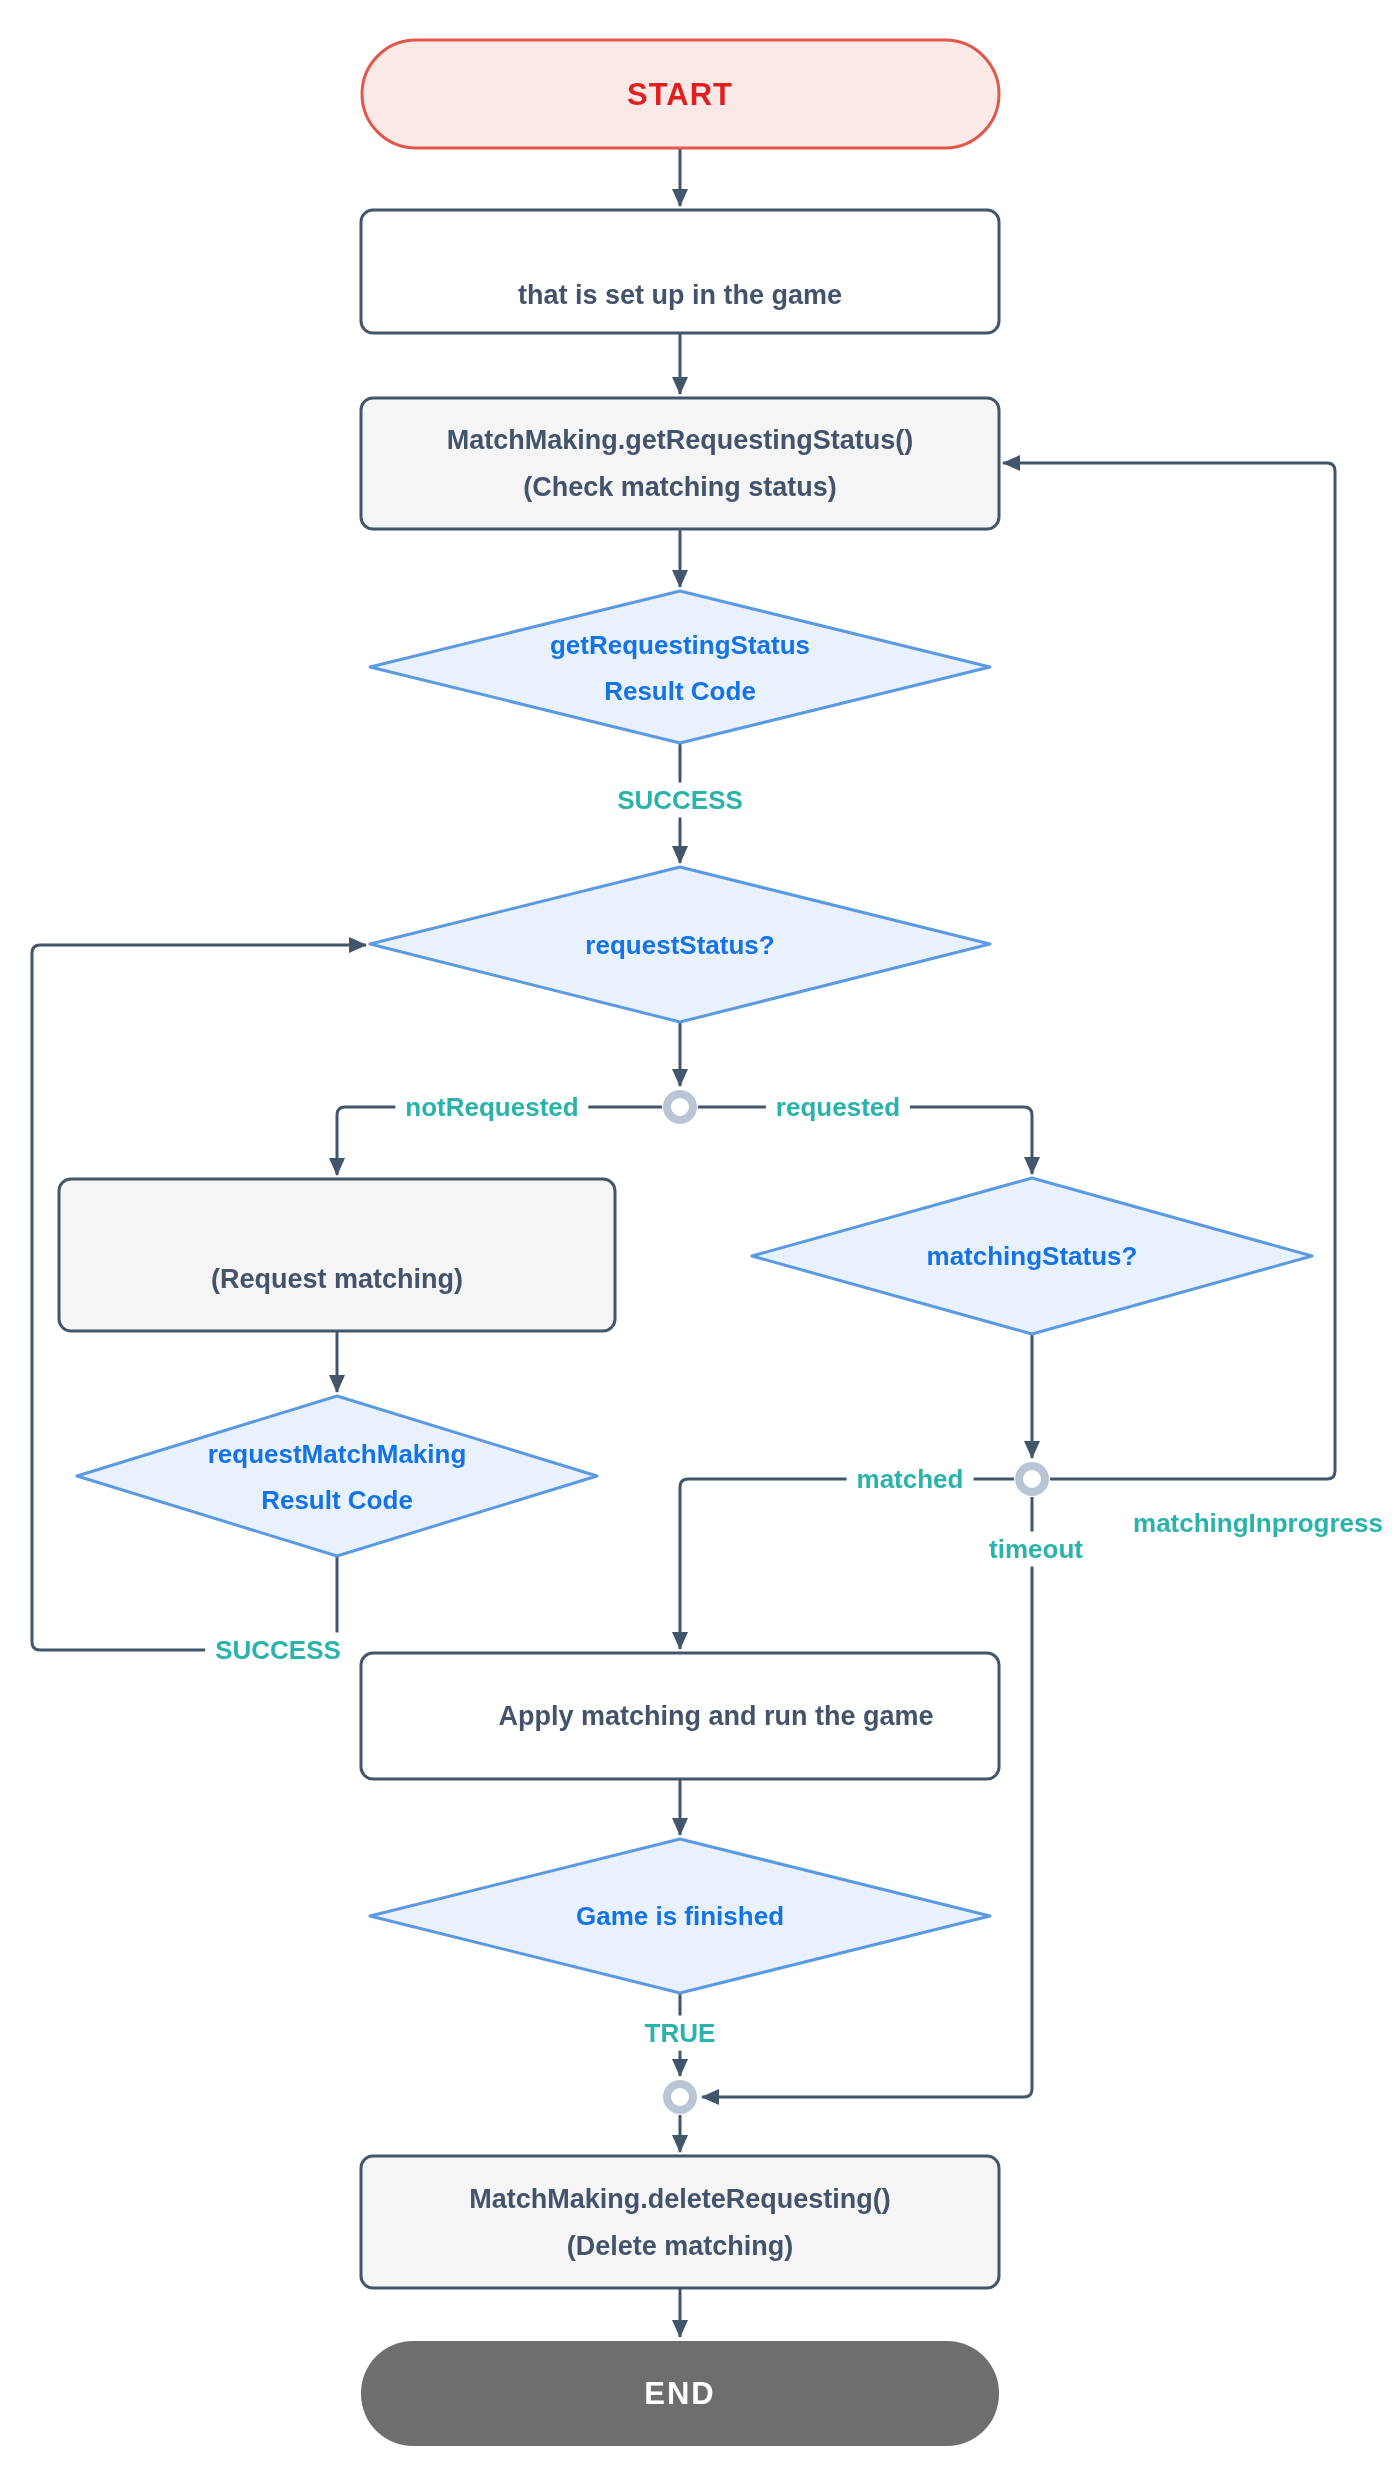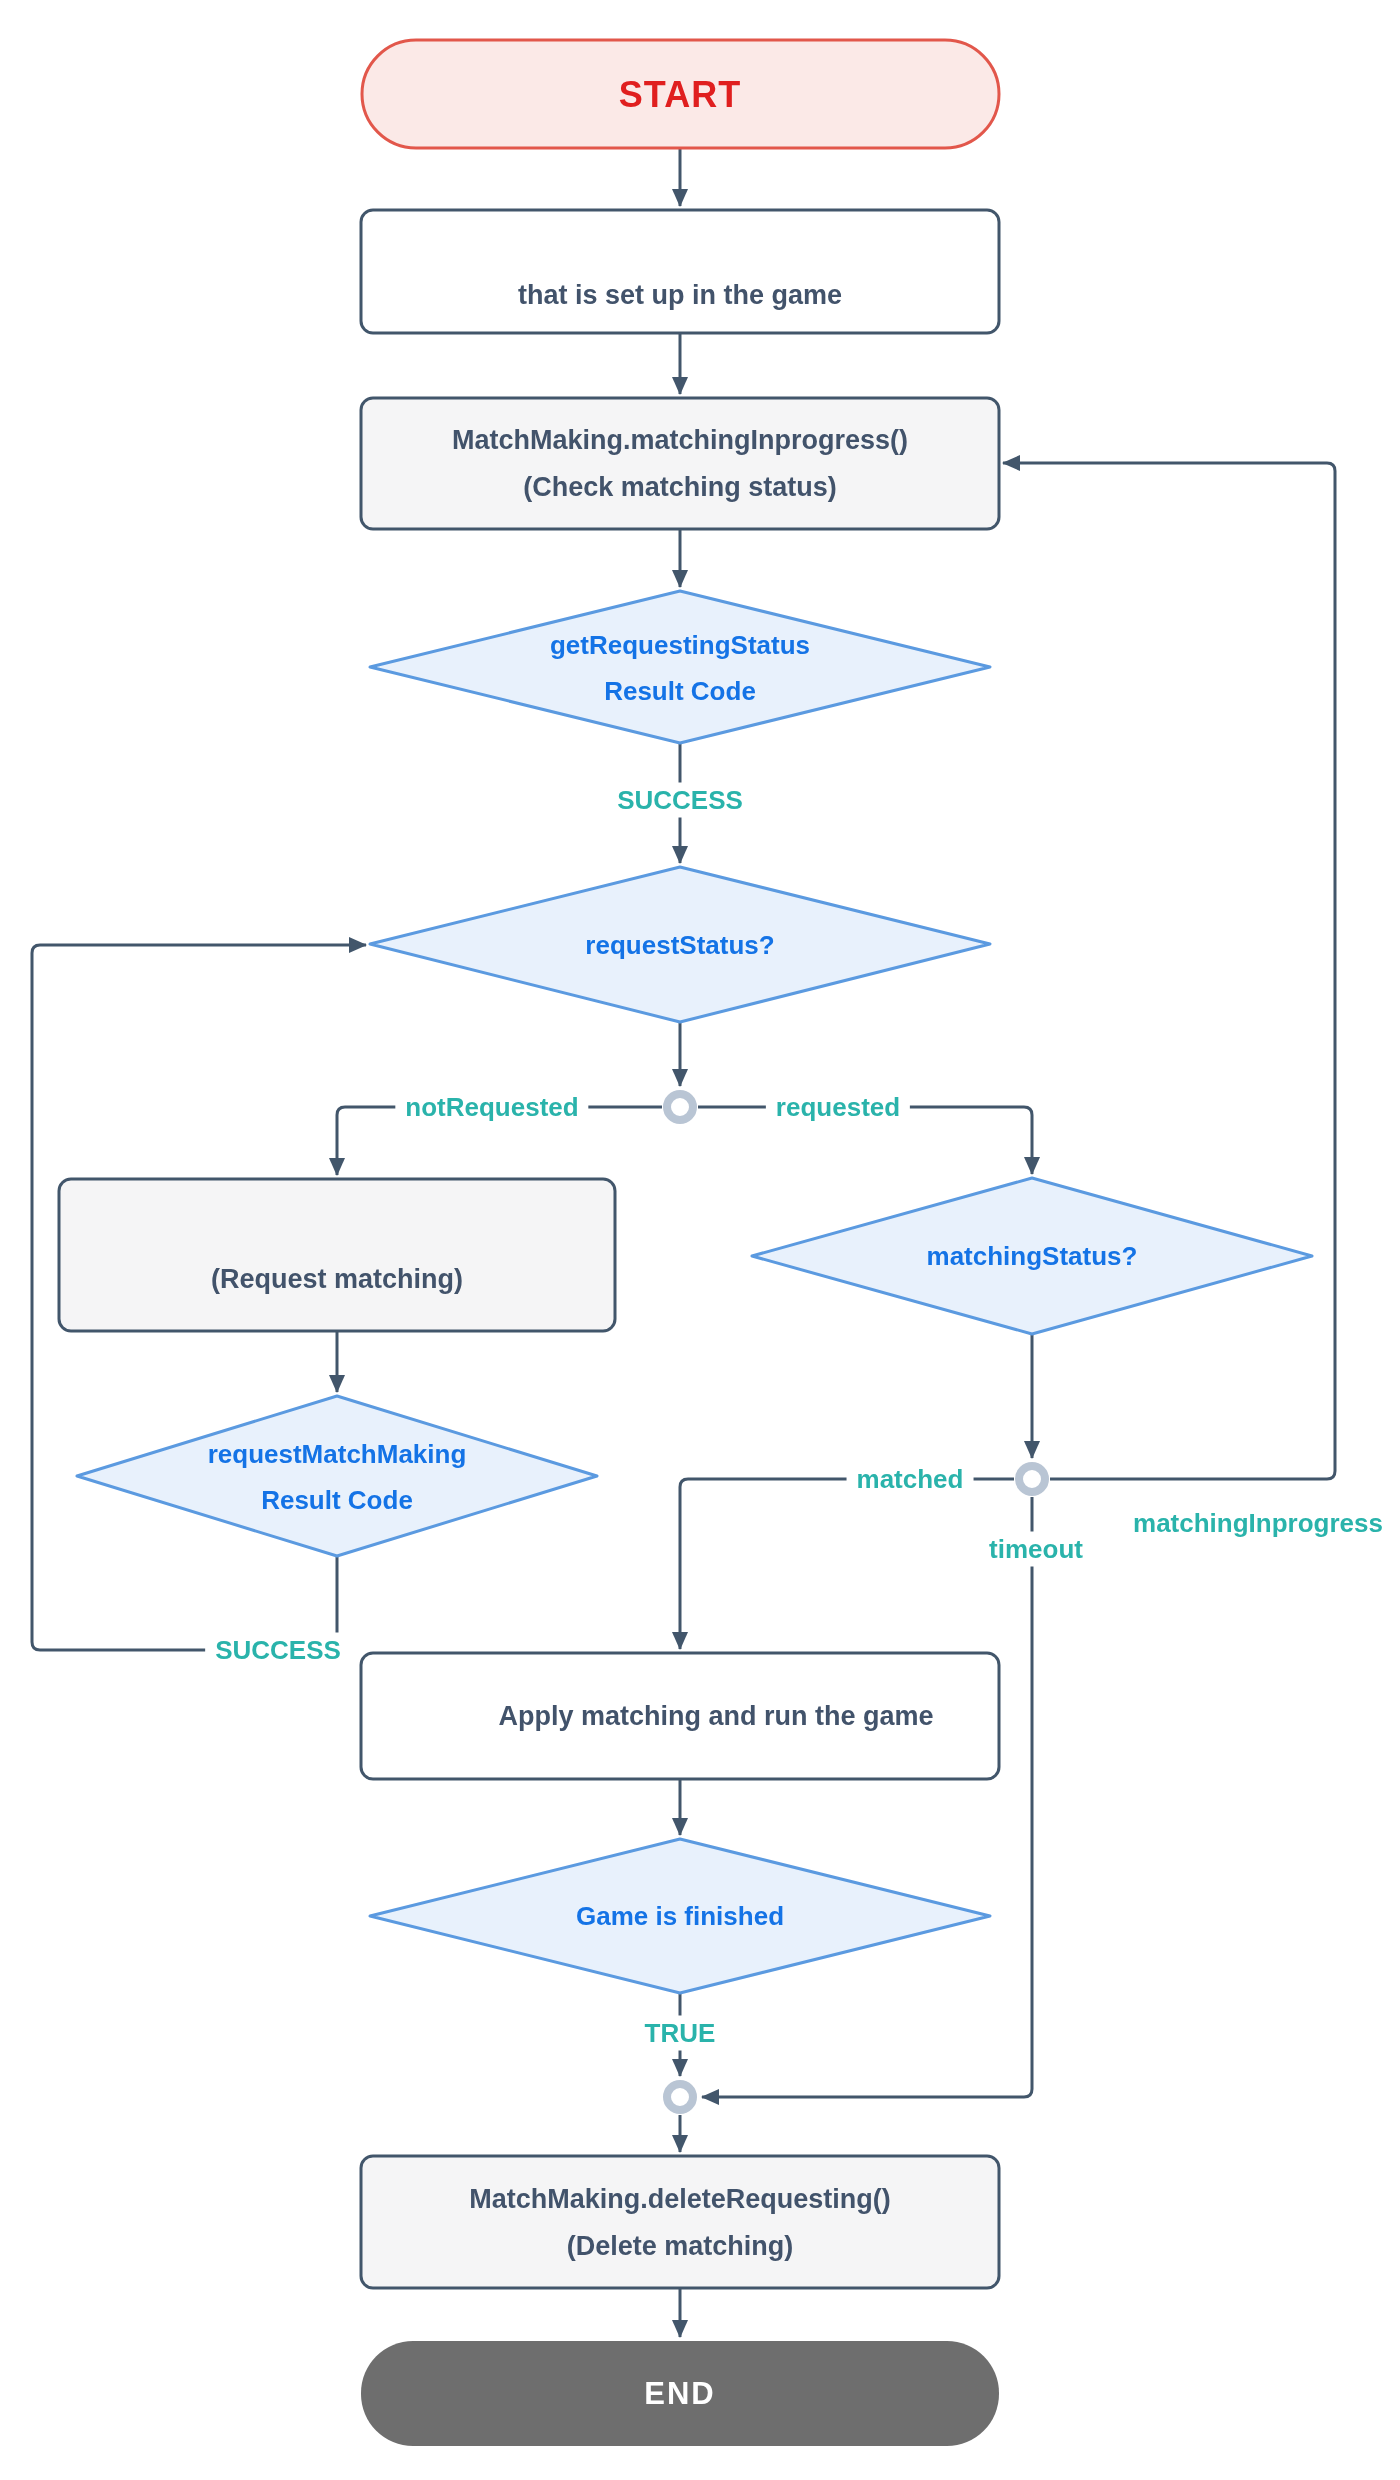--- a/index.html
+++ b/index.html
@@ -19,21 +19,21 @@
   .shape-diamond{fill:var(--diamond-fill);stroke:var(--diamond-border);stroke-width:3;stroke-linejoin:round;}
   .shape-start{fill:var(--start-fill);stroke:var(--start-border);stroke-width:3;}
   .shape-end{fill:var(--end-fill);stroke:none;}
   .ring{fill:#ffffff;stroke:var(--ring);stroke-width:8;}
   .txt{position:absolute;transform:translate(-50%,-50%);text-align:center;white-space:nowrap;
        font-weight:bold;color:var(--node-text);}
   .box-txt{font-size:27px;line-height:47px;}
   .dia-txt{font-size:26px;line-height:46px;color:var(--diamond-text);}
   .edge-lbl{position:absolute;transform:translate(-50%,-50%);white-space:nowrap;font-weight:bold;
             font-size:26px;color:var(--teal);background:var(--bg);padding:2px 10px;}
-  .start-lbl{font-size:36px;font-weight:800;color:var(--start-text);letter-spacing:1px;}
+  .start-lbl{font-size:31px;font-weight:800;color:var(--start-text);letter-spacing:1px;}
   .end-lbl{font-size:31px;font-weight:800;color:var(--end-text);letter-spacing:2px;}
 </style>
 </head>
 <body>
 
 <div id="canvas">
 
   <svg id="edges" width="1400" height="2480" viewBox="0 0 1400 2480">
     <defs>
       <marker id="arrow" viewBox="0 0 18 16" refX="17" refY="8" markerWidth="18" markerHeight="16" markerUnits="userSpaceOnUse" orient="auto">
@@ -74,21 +74,21 @@
 
     <circle class="ring" cx="680" cy="1107" r="13"></circle>
     <circle class="ring" cx="1032" cy="1479" r="13"></circle>
     <circle class="ring" cx="680" cy="2097" r="13"></circle>
   </svg>
 
   <div class="txt start-lbl" style="left:680px;top:95px;">START</div>
 
   <div class="txt box-txt" style="left:680px;top:295px;">that is set up in the game</div>
 
-  <div class="txt box-txt" style="left:680px;top:440px;">MatchMaking.matchingInprogress()</div>
+  <div class="txt box-txt" style="left:680px;top:440px;">MatchMaking.getRequestingStatus()</div>
   <div class="txt box-txt" style="left:680px;top:487px;">(Check matching status)</div>
 
   <div class="txt dia-txt" style="left:680px;top:645px;">getRequestingStatus</div>
   <div class="txt dia-txt" style="left:680px;top:691px;">Result Code</div>
 
   <div class="txt dia-txt" style="left:680px;top:945px;">requestStatus?</div>
 
   <div class="txt box-txt" style="left:337px;top:1279px;">(Request matching)</div>
 
   <div class="txt dia-txt" style="left:1032px;top:1256px;">matchingStatus?</div>

